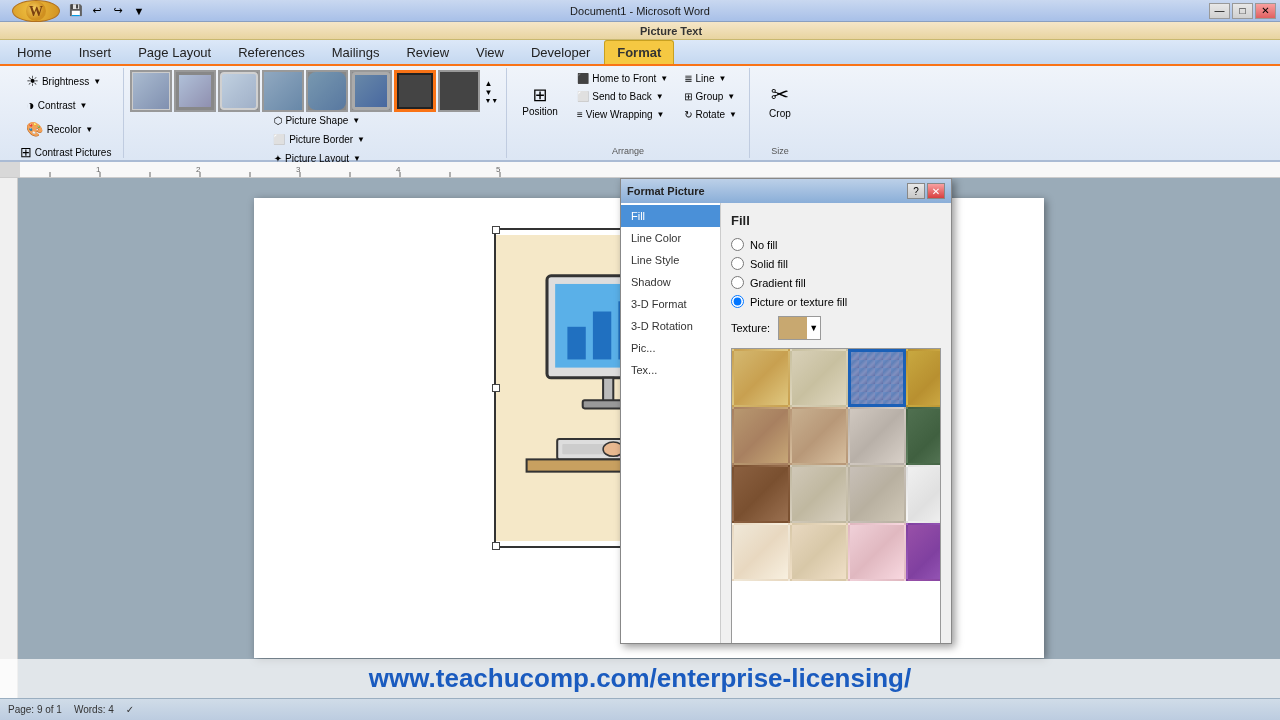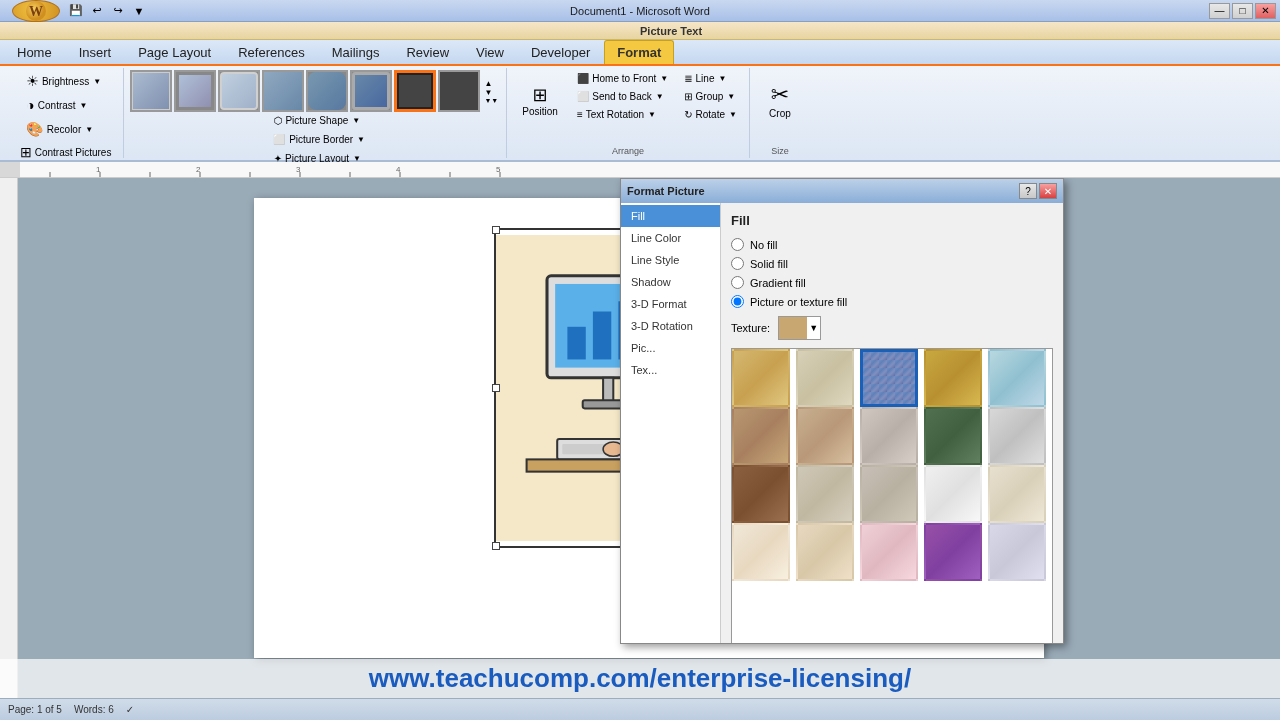--- a/index.html
+++ b/index.html
@@ -327,21 +327,21 @@
     .dialog-overlay {
       position: absolute;
       left: 0; top: 0; right: 0; bottom: 0;
       pointer-events: none;
       z-index: 200;
     }
     .dialog {
       position: absolute;
       left: 620px;
       top: 0px;
-      width: 444px;
+      width: 332px;
       background: #f0f0f0;
       border: 1px solid #888;
       box-shadow: 3px 3px 8px rgba(0,0,0,0.4);
       pointer-events: all;
       z-index: 201;
     }
     .dialog-titlebar {
       background: linear-gradient(to bottom, #bcd0e8, #8aaed8);
       height: 24px;
       display: flex;
@@ -668,21 +668,21 @@
           <span>Home to Front</span>
           <span class="dropdown-arrow">▼</span>
         </div>
         <div class="ribbon-btn">
           <span>⬜</span>
           <span>Send to Back</span>
           <span class="dropdown-arrow">▼</span>
         </div>
         <div class="ribbon-btn">
           <span>≡</span>
-          <span>Text Rotation</span>
+          <span>View Wrapping</span>
           <span class="dropdown-arrow">▼</span>
         </div>
       </div>
       <div style="display:flex;flex-direction:column;gap:1px;">
         <div class="ribbon-btn">
           <span>≣</span>
           <span>Line</span>
           <span class="dropdown-arrow">▼</span>
         </div>
         <div class="ribbon-btn">
@@ -881,16 +881,16 @@
         </div>
       </div>
     </div>
   </div>
 
 </div>
 
 <div class="watermark">www.teachucomp.com/enterprise-licensing/</div>
 
 <div class="status-bar">
-  <span>Page: 1 of 5</span>
-  <span>Words: 6</span>
+  <span>Page: 9 of 1</span>
+  <span>Words: 4</span>
   <span>✓</span>
 </div>
 
 </body></html>

